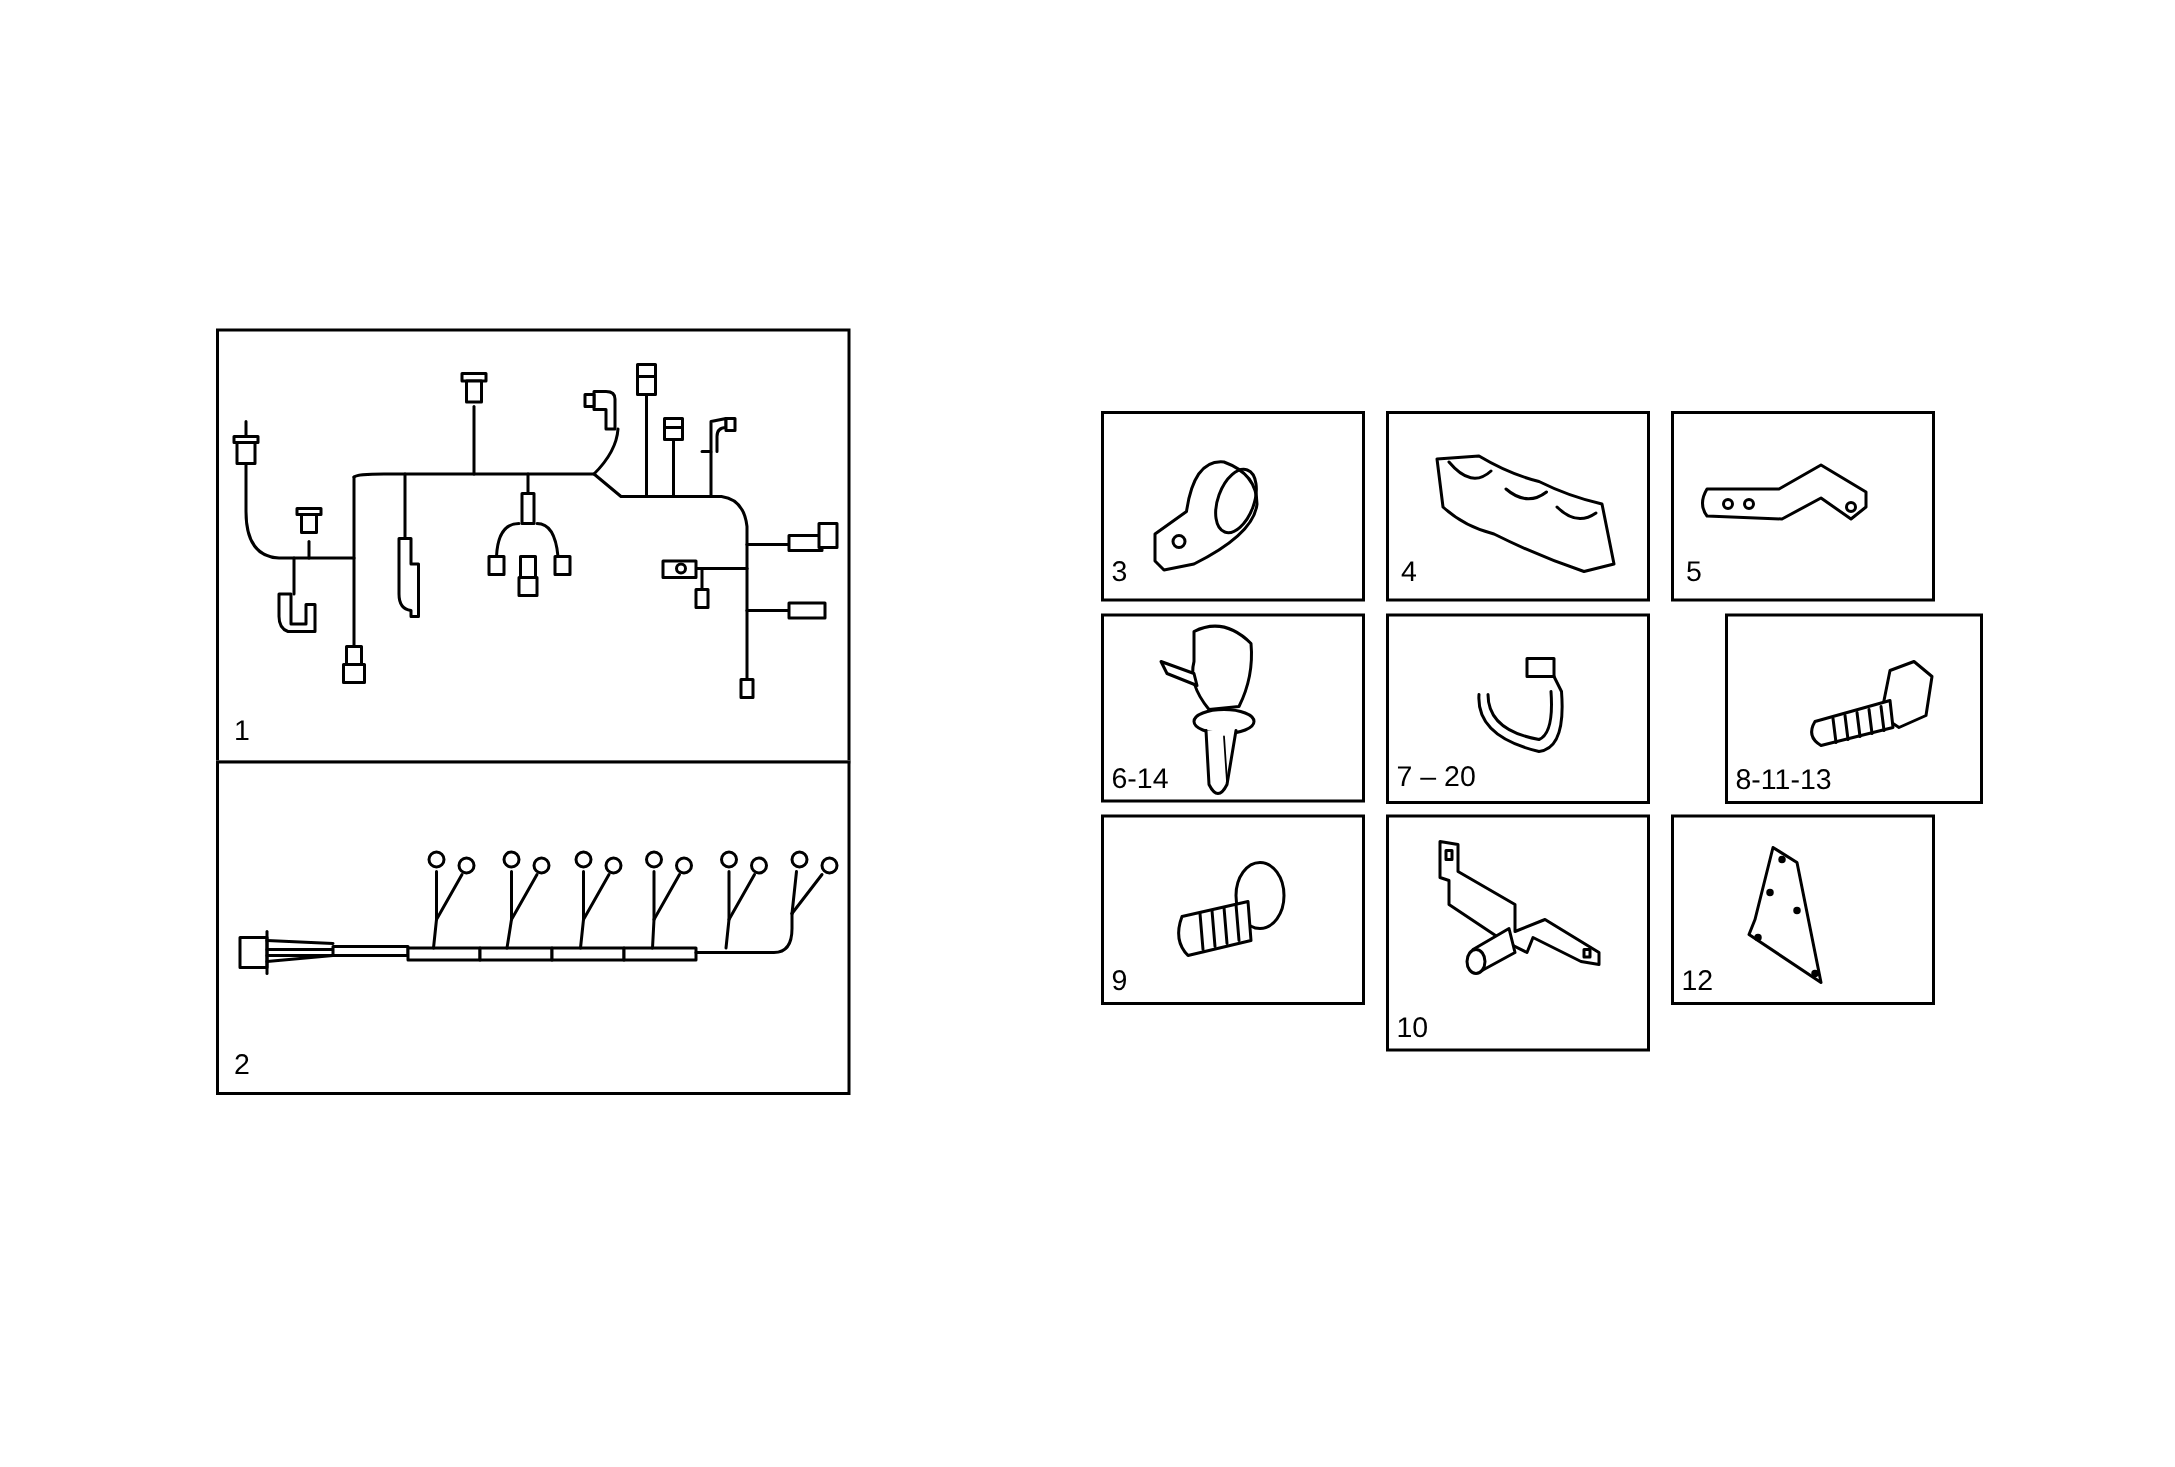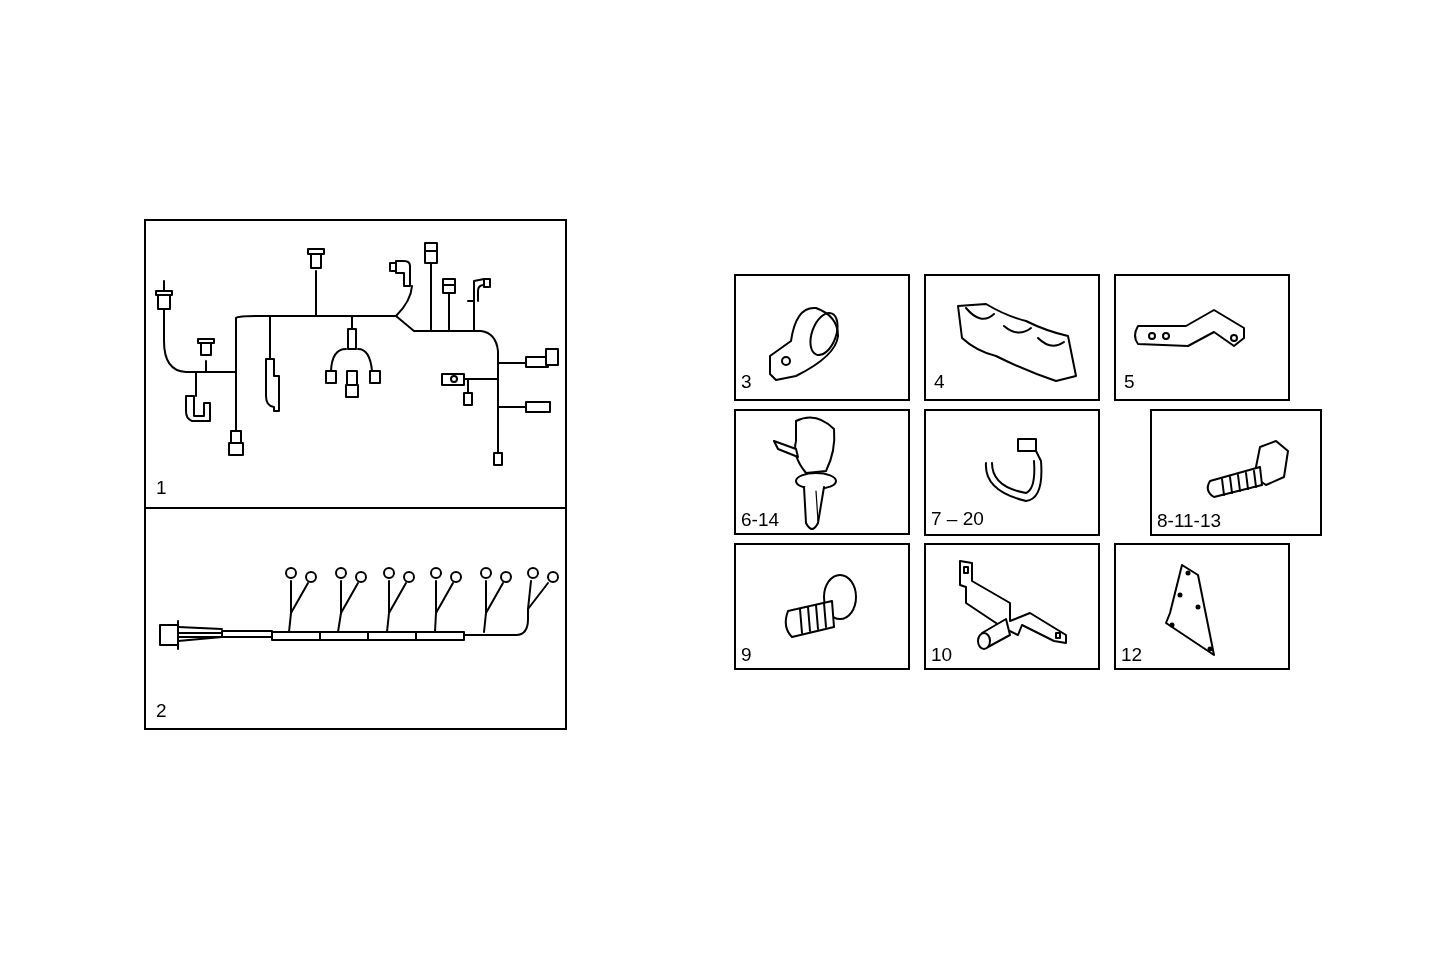--- a/index.html
+++ b/index.html
@@ -177,21 +177,21 @@
   <svg width="176" height="127">
     <ellipse cx="104" cy="52" rx="16" ry="22" class="fillw"></ellipse>
     <path d="M52 66 L96 56 L98 82 L56 92 Q46 82 52 66 Z" class="fillw"></path>
     <g class="thin">
         <path d="M64 64 L66 88 M72 62 L74 86 M80 60 L82 84 M88 58 L90 82"></path>
       </g>
   </svg>
   <span class="label" style="left:5px;bottom:4px;">9</span>
 </div>
 
-<div class="panel" style="left:924px;top:543px;width:176px;height:127px;">
+<div class="panel" style="left:924px;top:543px;width:176px;height:158px;">
   <svg width="176" height="127">
     <path d="M34 16 L46 18 L46 36 L84 58 L84 76 L104 68 L140 90 L140 98 L128 96 L96 80 L92 90 L76 82 L40 58 L40 42 L34 40 Z" class="fillw"></path>
     <rect x="38" y="22" width="4" height="6"></rect>
       <rect x="130" y="88" width="4" height="5"></rect>
     <path d="M56 88 L80 74 L84 90 L62 102 Z" class="fillw"></path>
     <ellipse cx="58" cy="96" rx="6" ry="8" class="fillw"></ellipse>
   </svg>
   <span class="label" style="left:5px;bottom:4px;">10</span>
 </div>
 

